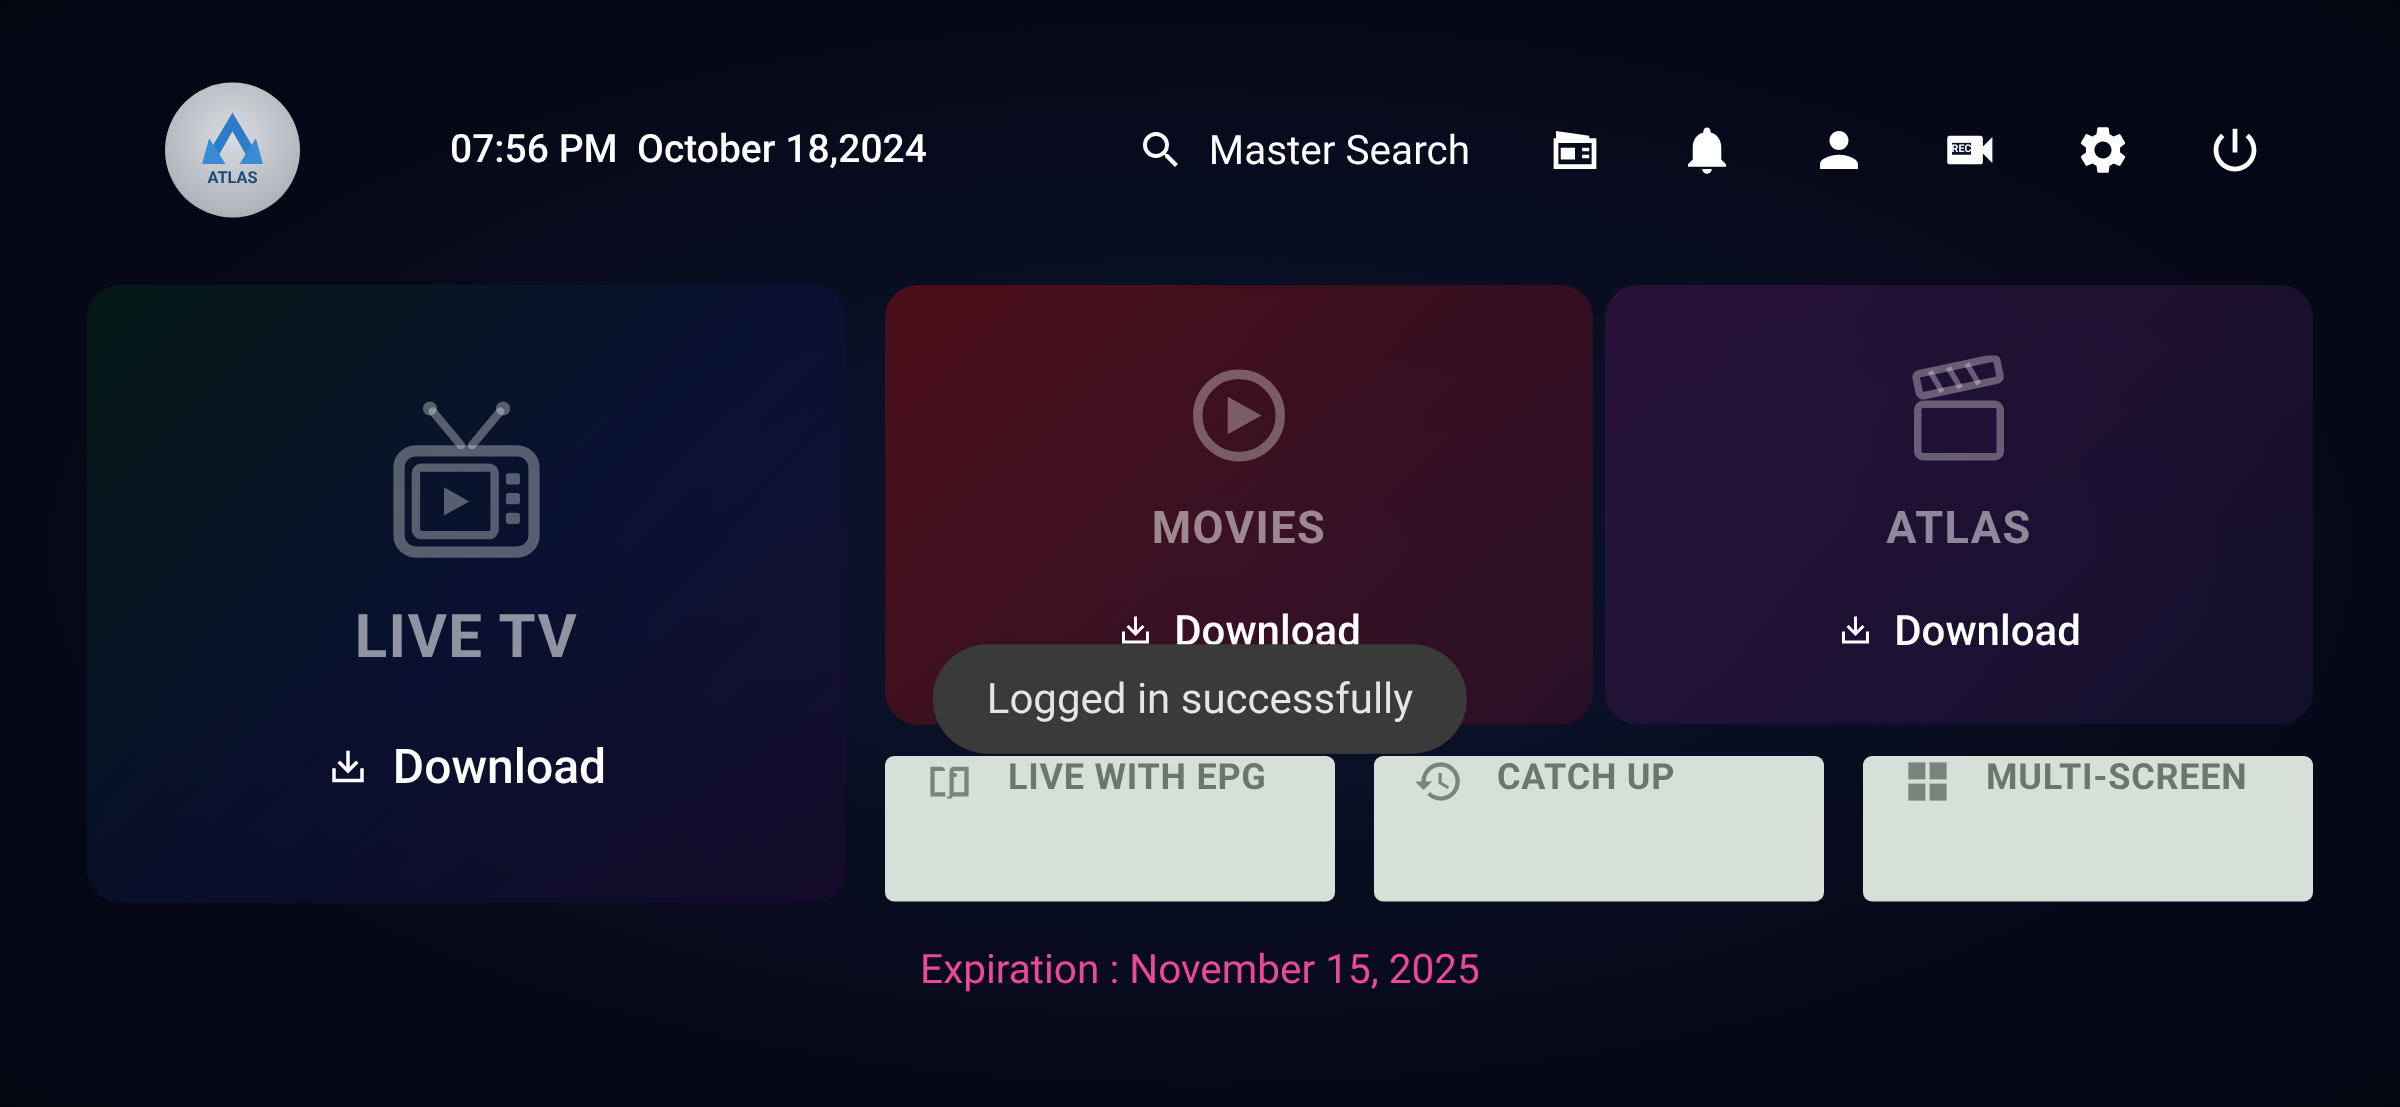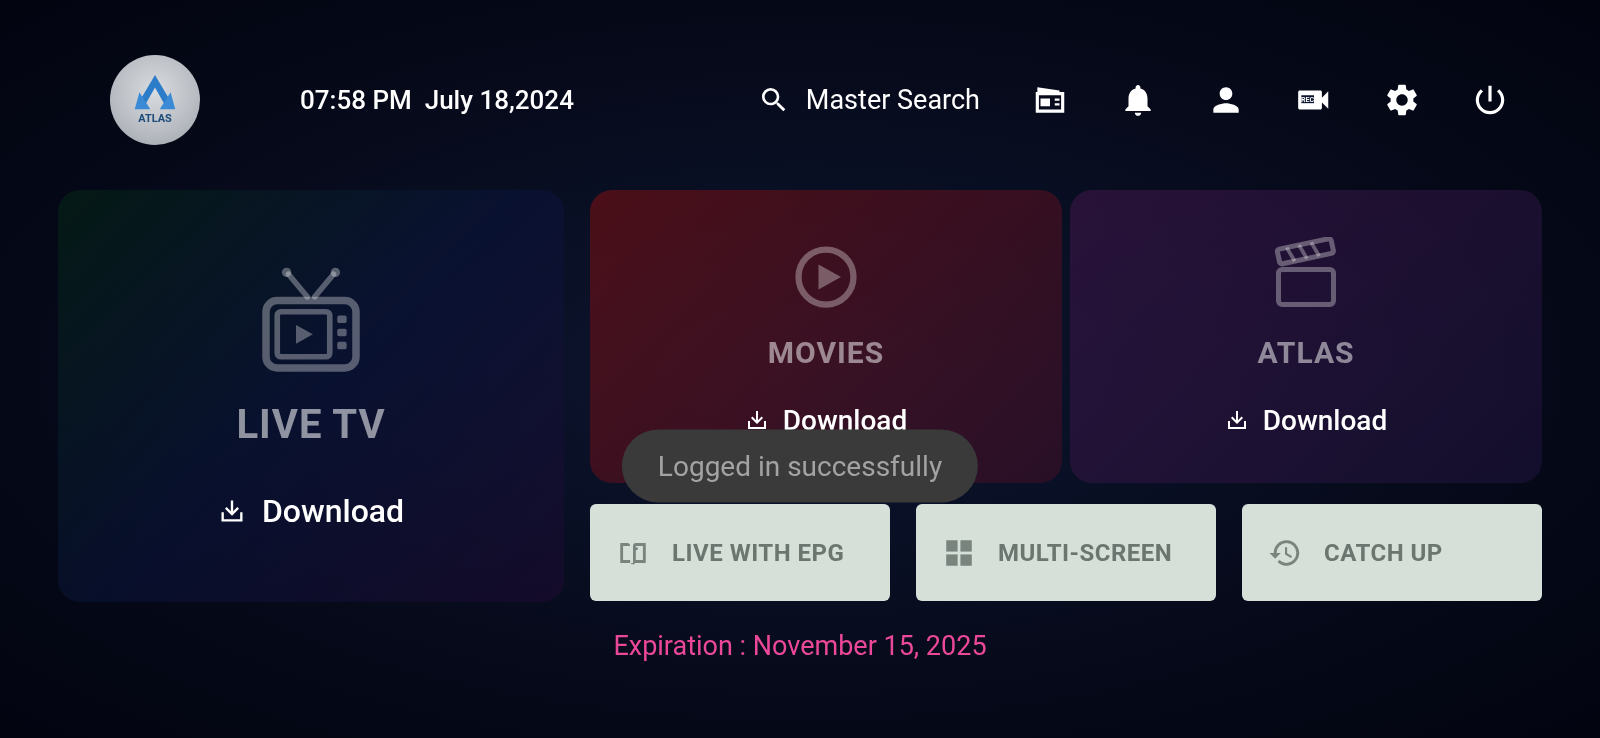--- a/index.html
+++ b/index.html
@@ -120,21 +120,21 @@
   .row-bottom {
     display: grid;
     grid-template-columns: 1fr 1fr 1fr;
     gap: 26px;
     height: 97px;
   }
   .small-tile {
     background: #d6e0d8;
     border-radius: 6px;
     display: flex;
-    align-items: center;
+    align-items: flex-start;
     justify-content: flex-start;
     padding-left: 26px;
     gap: 22px;
     cursor: pointer;
   }
   .small-tile svg { width: 34px; height: 34px; fill: rgba(110,122,115,0.9); }
   .small-tile .label { font-size: 24px; font-weight: 700; color: rgba(100,112,105,0.95); letter-spacing: 0.5px; }
 
   
   .footer {
@@ -144,43 +144,43 @@
     margin-top: 28px;
   }
 
   
   .toast {
     position: absolute;
     left: 50%;
     top: 466px;
     transform: translate(-50%, -50%);
     background: #3a3a3a;
-    color: #a3a3a3;
+    color: #e5e5e5;
     font-size: 28px;
     padding: 20px 36px;
     border-radius: 40px;
     white-space: nowrap;
     z-index: 50;
   }
 </style>
 </head>
 <body>
 
 <div class="header">
   <div class="logo">
     <svg viewBox="0 0 100 100">
       <polygon points="50,18 72,55 62,55 50,34 38,55 28,55" fill="#2c7cc9"></polygon>
       <polygon points="30,40 44,62 36,62 24,62" fill="#3a8ad6"></polygon>
       <polygon points="70,40 76,62 56,62" fill="#3a8ad6"></polygon>
       <text x="50" y="78" text-anchor="middle" font-size="14" font-weight="700" fill="#1a4b7a">ATLAS</text>
     </svg>
   </div>
   <div class="datetime">
-    <span>07:58 PM</span>&nbsp;
-    <span>July 18,2024</span>
+    <span>07:56 PM</span>&nbsp;
+    <span>October 18,2024</span>
   </div>
   <div class="spacer"></div>
   <div class="search">
     <svg viewBox="0 0 24 24">
         <path d="M15.5 14h-.79l-.28-.27A6.471 6.471 0 0016 9.5 6.5 6.5 0 109.5 16c1.61 0 3.09-.59 4.23-1.57l.27.28v.79l5 4.99L20.49 19l-4.99-5zm-6 0C7.01 14 5 11.99 5 9.5S7.01 5 9.5 5 14 7.01 14 9.5 11.99 14 9.5 14z"></path>
       </svg>
     <span>Master Search</span>
   </div>
   <div class="header-icons">
     <div class="hicon">
@@ -282,33 +282,33 @@
   <div class="row-bottom">
     <div class="small-tile">
       <svg viewBox="0 0 24 24">
           <path d="M21 5h-7c-1.1 0-2 .9-2 2v12h-2V7c0-1.1-.9-2-2-2H3v14h7c.55 0 1 .45 1 1h2c0-.55.45-1 1-1h7V5zm-11 2v10H5V7h5zm9 10h-5V7h5v10z"></path>
           <circle cx="14.5" cy="9" r="1"></circle>
         </svg>
       <span class="label">LIVE WITH EPG</span>
     </div>
     <div class="small-tile">
       <svg viewBox="0 0 24 24">
+          <path d="M13 3a9 9 0 00-9 9H1l3.89 3.89.07.14L9 12H6a7 7 0 117 7 6.93 6.93 0 01-4.9-2.05l-1.42 1.42A9 9 0 1013 3zm-1 5v5l4.28 2.54.72-1.21-3.5-2.08V8H12z"></path>
+        </svg>
+      <span class="label">CATCH UP</span>
+    </div>
+    <div class="small-tile">
+      <svg viewBox="0 0 24 24">
           <rect x="3" y="3" width="8" height="8"></rect>
           <rect x="13" y="3" width="8" height="8"></rect>
           <rect x="3" y="13" width="8" height="8"></rect>
           <rect x="13" y="13" width="8" height="8"></rect>
         </svg>
       <span class="label">MULTI-SCREEN</span>
     </div>
-    <div class="small-tile">
-      <svg viewBox="0 0 24 24">
-          <path d="M13 3a9 9 0 00-9 9H1l3.89 3.89.07.14L9 12H6a7 7 0 117 7 6.93 6.93 0 01-4.9-2.05l-1.42 1.42A9 9 0 1013 3zm-1 5v5l4.28 2.54.72-1.21-3.5-2.08V8H12z"></path>
-        </svg>
-      <span class="label">CATCH UP</span>
-    </div>
   </div>
 
 </div>
 
 <div class="footer">
   <span>Expiration : November 15, 2025</span>
 </div>
 
 <div class="toast">
   <span>Logged in successfully</span>

